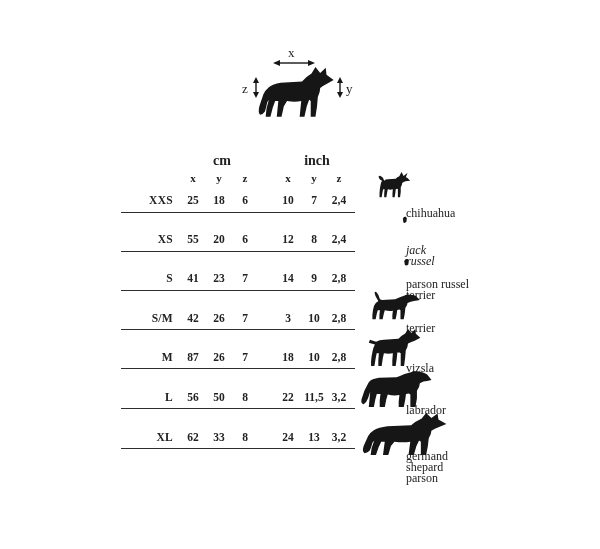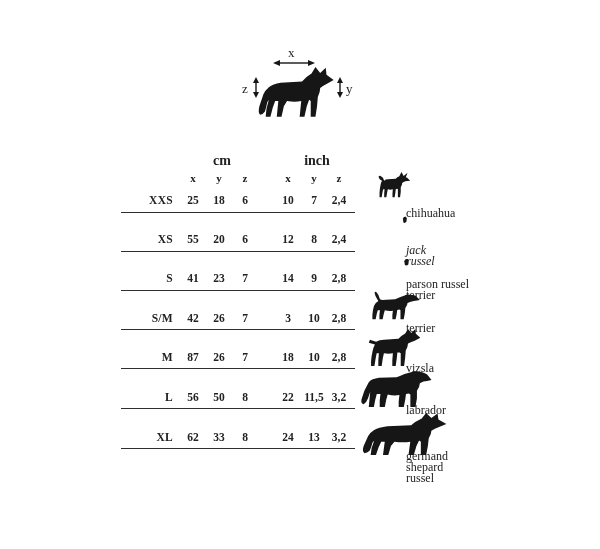--- a/index.html
+++ b/index.html
@@ -232,16 +232,16 @@
       <div>
     <div class="icon" style="left: 361px; top: 413px; width: 88px; height: 43px;">
           <svg viewBox="0 0 100 78" preserveAspectRatio="none">
             <g fill="var(--sil)">
               <path d="M97 20 L88 12 L87 1 L80 9 L74 0 L69 10 Q61 16 57 22 L30 24 Q20 26 15 31 Q10 36 8 42 L3 60 Q1 70 4 73 Q8 72 10 68 Q12 61 13 54 L15 50 L12 64 L11 76 L17 76 L20 62 L23 52 L27 52 L26 64 L25 76 L31 76 L34 60 L38 52 Q48 54 56 52 L55 64 L54 76 L60 76 L63 60 L66 50 L68 52 L68 64 L68 76 L74 76 L76 60 L77 46 Q80 38 80 32 Q84 28 88 26 Z"></path>
             </g>
           </svg>
         </div>
     <div class="breed-label" style="top: 438px;">germand
 shepard
-russel</div>
+parson</div>
   </div>
     </div>
 </div>
 
 </body></html>

